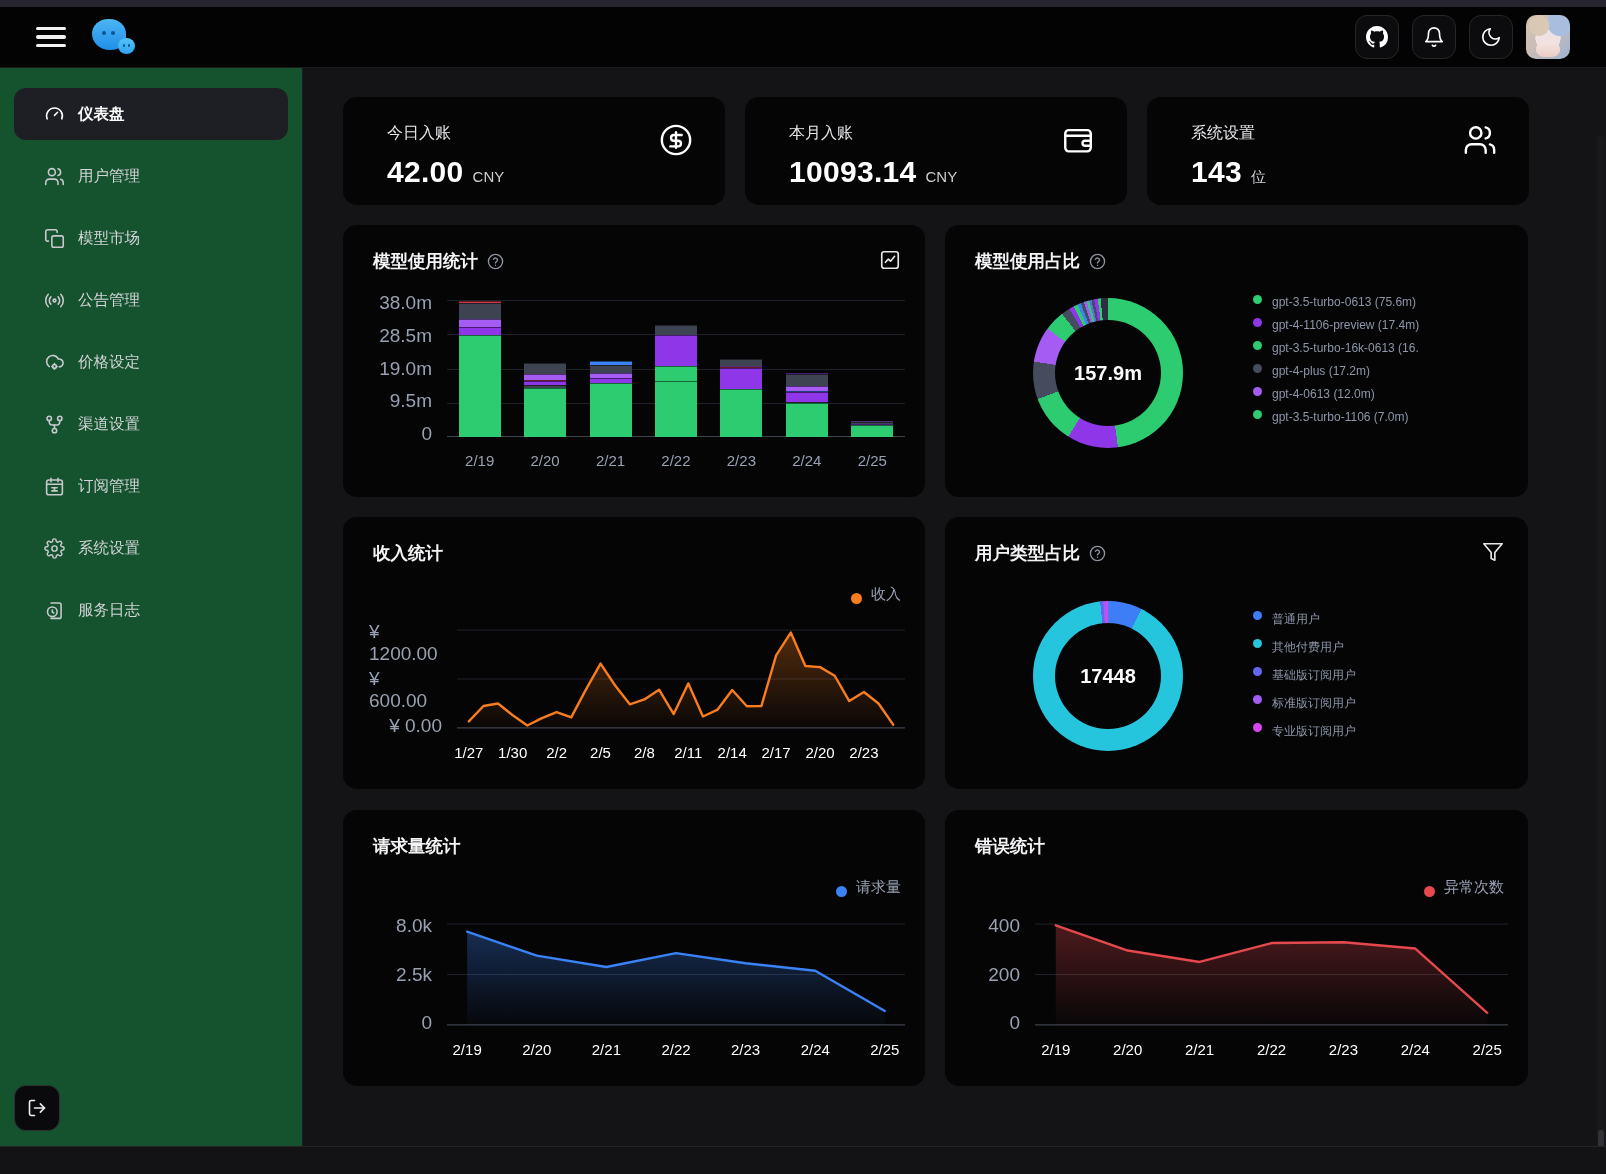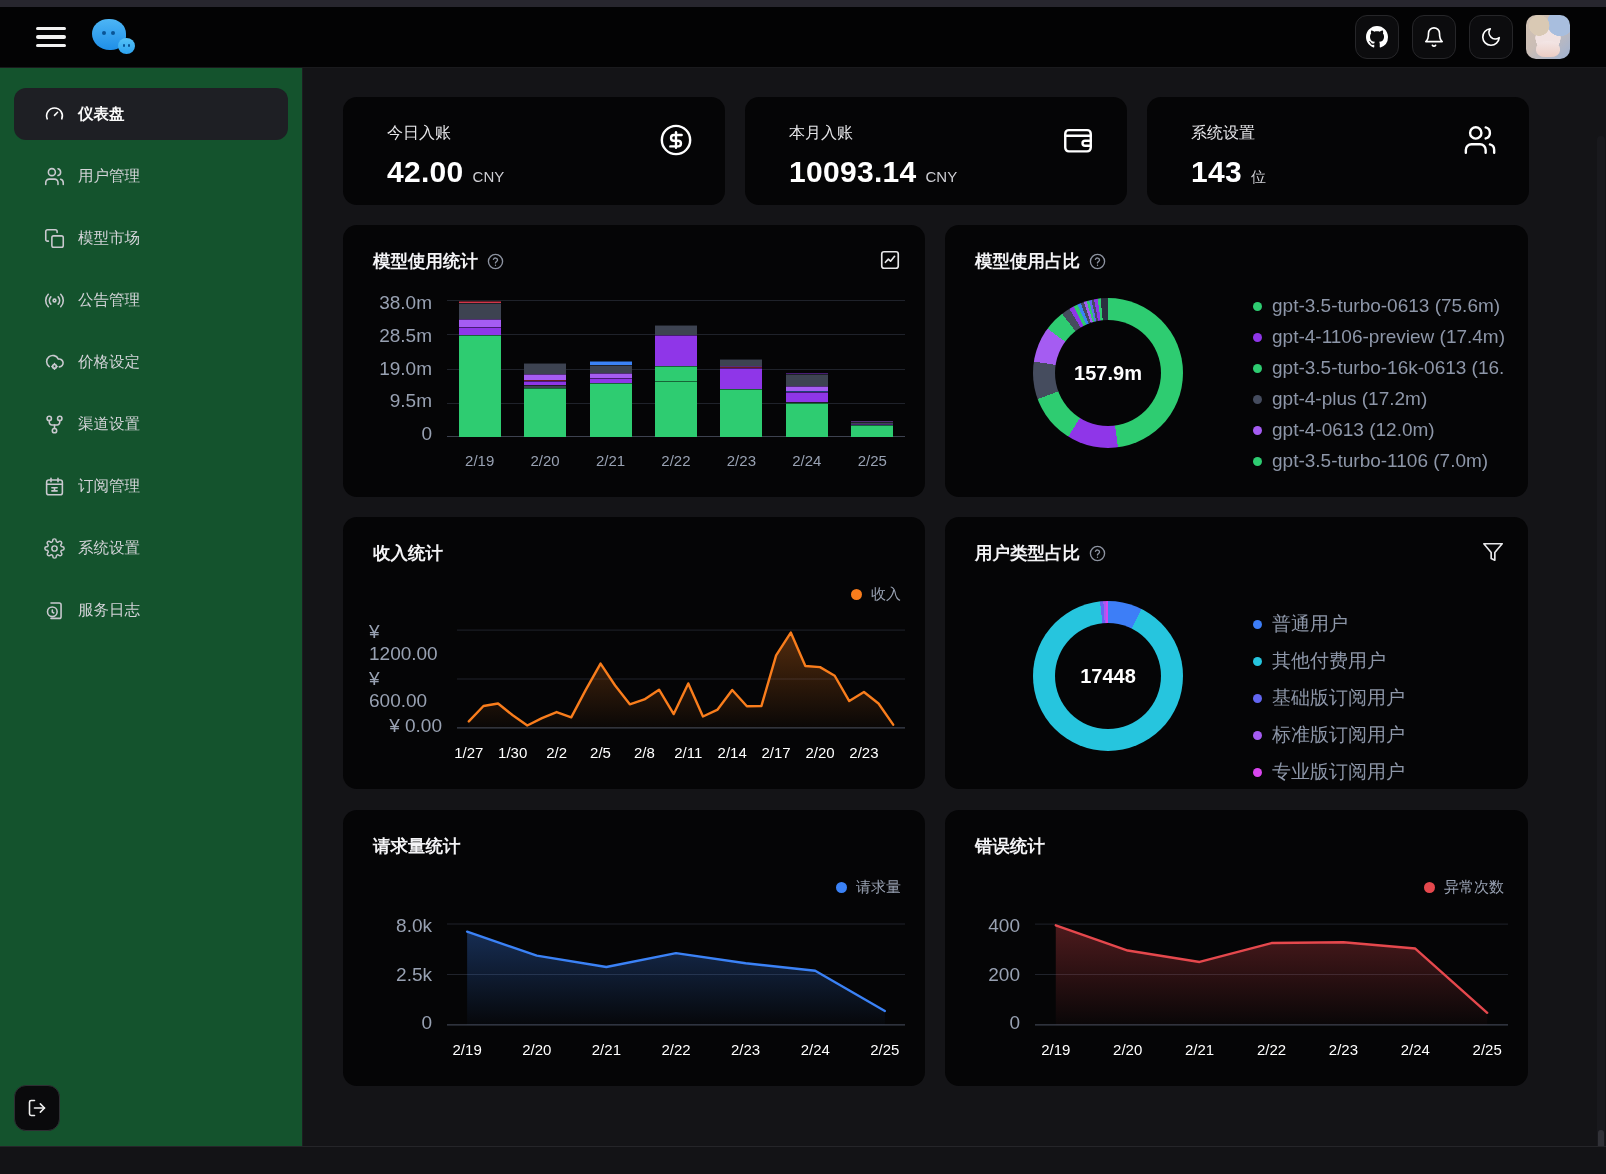--- a/index.html
+++ b/index.html
@@ -59,21 +59,21 @@
   #card-user-pie  { left:641px; top:449px; width:583px; }
   #card-request   { left:39px; top:742px; height:276px; }
   #card-error     { left:641px; top:742px; width:583px; height:276px; }
 
   .c-title-row { position:absolute; left:30px; top:24px; display:flex; align-items:center; gap:9px; }
   .c-title { font-size:17.5px; font-weight:bold; color:#f4f4f6; }
   .help-icn { color:#8d93a0; display:inline-flex; cursor:pointer; }
   .help-icn svg { width:17px; height:17px; }
   .c-tool { position:absolute; right:24px; top:24px; color:#e8e8ea; cursor:pointer; display:inline-flex; }
   .c-tool svg { width:22px; height:22px; }
-  .c-legend { position:absolute; right:24px; top:68px; display:flex; align-items:center; gap:9px; font-size:15px; color:#99a2b3; }
+  .c-legend { position:absolute; right:24px; top:68px; display:flex; align-items:flex-end; gap:9px; font-size:15px; color:#99a2b3; }
   .c-legend .dot { width:11px; height:11px; border-radius:50%; }
 
   
   .chart-host { position:absolute; display:grid; grid-template-rows:1fr 34px; }
   .chart-host .ylabels { grid-row:1; grid-column:1; display:flex; flex-direction:column; justify-content:space-between; align-items:flex-end; padding-right:15px; font-size:19px; color:#98a1b2; margin:-8px 0; }
   .chart-host .plot { grid-row:1; grid-column:2; position:relative; }
   .chart-host .xlabels { grid-row:2; grid-column:2; position:relative; font-size:15px; color:#ffffff; }
   .gline { position:absolute; left:0; right:0; height:1px; background:#1f222a; }
   .baseline { position:absolute; left:0; right:0; bottom:0; height:1px; background:#3d424f; }
   #host-bar { left:26px; right:20px; top:75px; bottom:26px; grid-template-columns:78px 1fr; }
@@ -89,21 +89,21 @@
   .xlabels .xl { position:absolute; bottom:2px; transform:translateX(-50%); white-space:nowrap; }
   .bars-x span { text-align:center; padding-bottom:2px; }
 
   .line-svg { position:absolute; inset:0; width:100%; height:100%; }
 
   
   .donut { position:absolute; width:150px; height:150px; border-radius:50%; }
   .donut .hole { position:absolute; inset:22px; border-radius:50%; background:#050506; display:flex; align-items:center; justify-content:center; }
   .donut .center-val { font-size:20px; font-weight:bold; color:#ffffff; }
   .donut-legend { position:absolute; }
-  .dl-row { display:flex; align-items:center; gap:10px; margin-bottom:9px; font-size:19px; color:#8d96a8; cursor:pointer; white-space:nowrap; overflow:hidden; }
+  .dl-row { display:flex; gap:10px; margin-bottom:9px; font-size:12px; color:#8d96a8; cursor:pointer; white-space:nowrap; overflow:hidden; }
   .dl-row .dot { width:9px; height:9px; border-radius:50%; flex:none; }
   #donut-model { left:88px; top:73px; } #legend-model { left:308px; top:70px; width:262px; }
   #donut-user { left:88px; top:84px; } #legend-user { left:308px; top:94px; } 
   #legend-user .dl-row { margin-bottom:11px; }
 
   
   .footer { position:absolute; left:0; top:1146px; width:1606px; height:28px; background:#131316; border-top:1px solid #252529; }
   .scrollbar { position:absolute; right:1px; top:68px; width:8px; height:1078px; background:#19191d; border-radius:4px; }
   .scroll-thumb { position:absolute; left:1px; width:6px; height:80px; bottom:4px; border-radius:3px; background:#313137; }
 </style>

